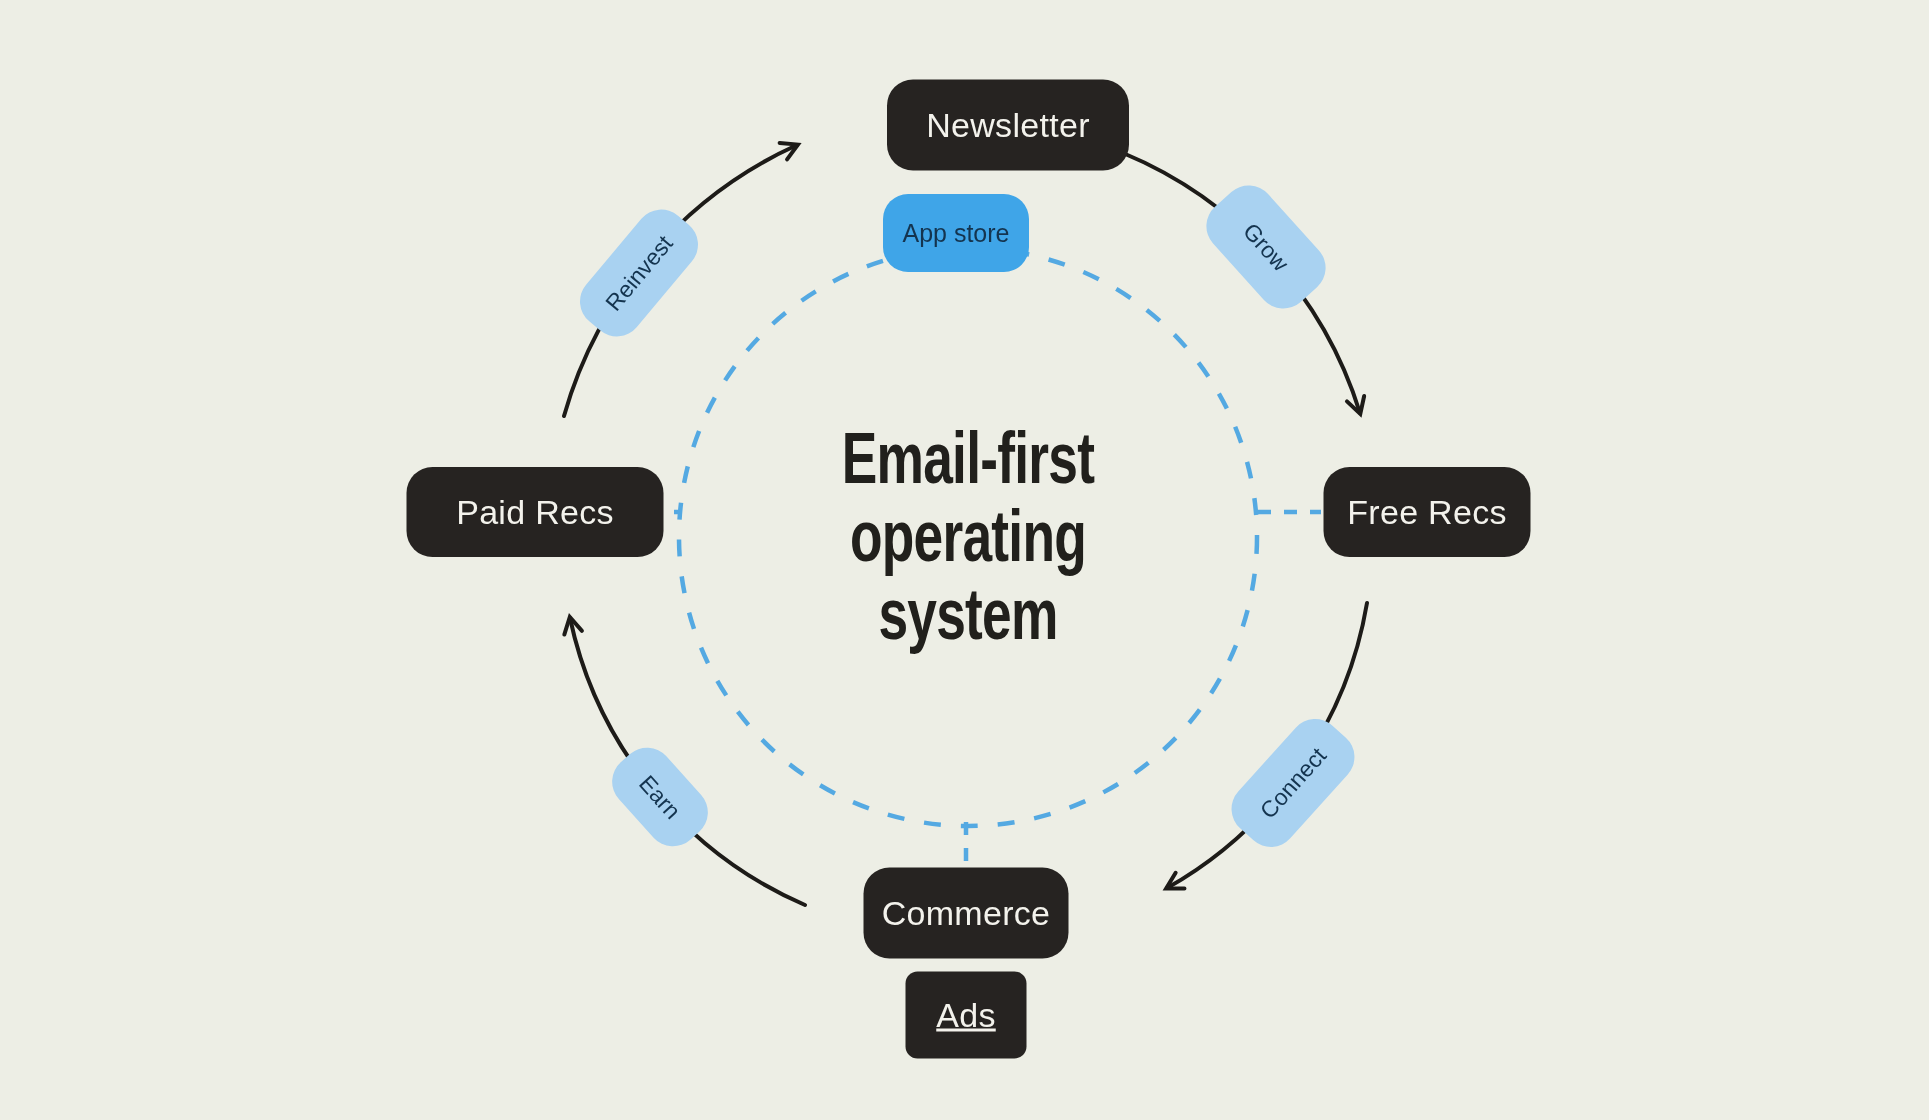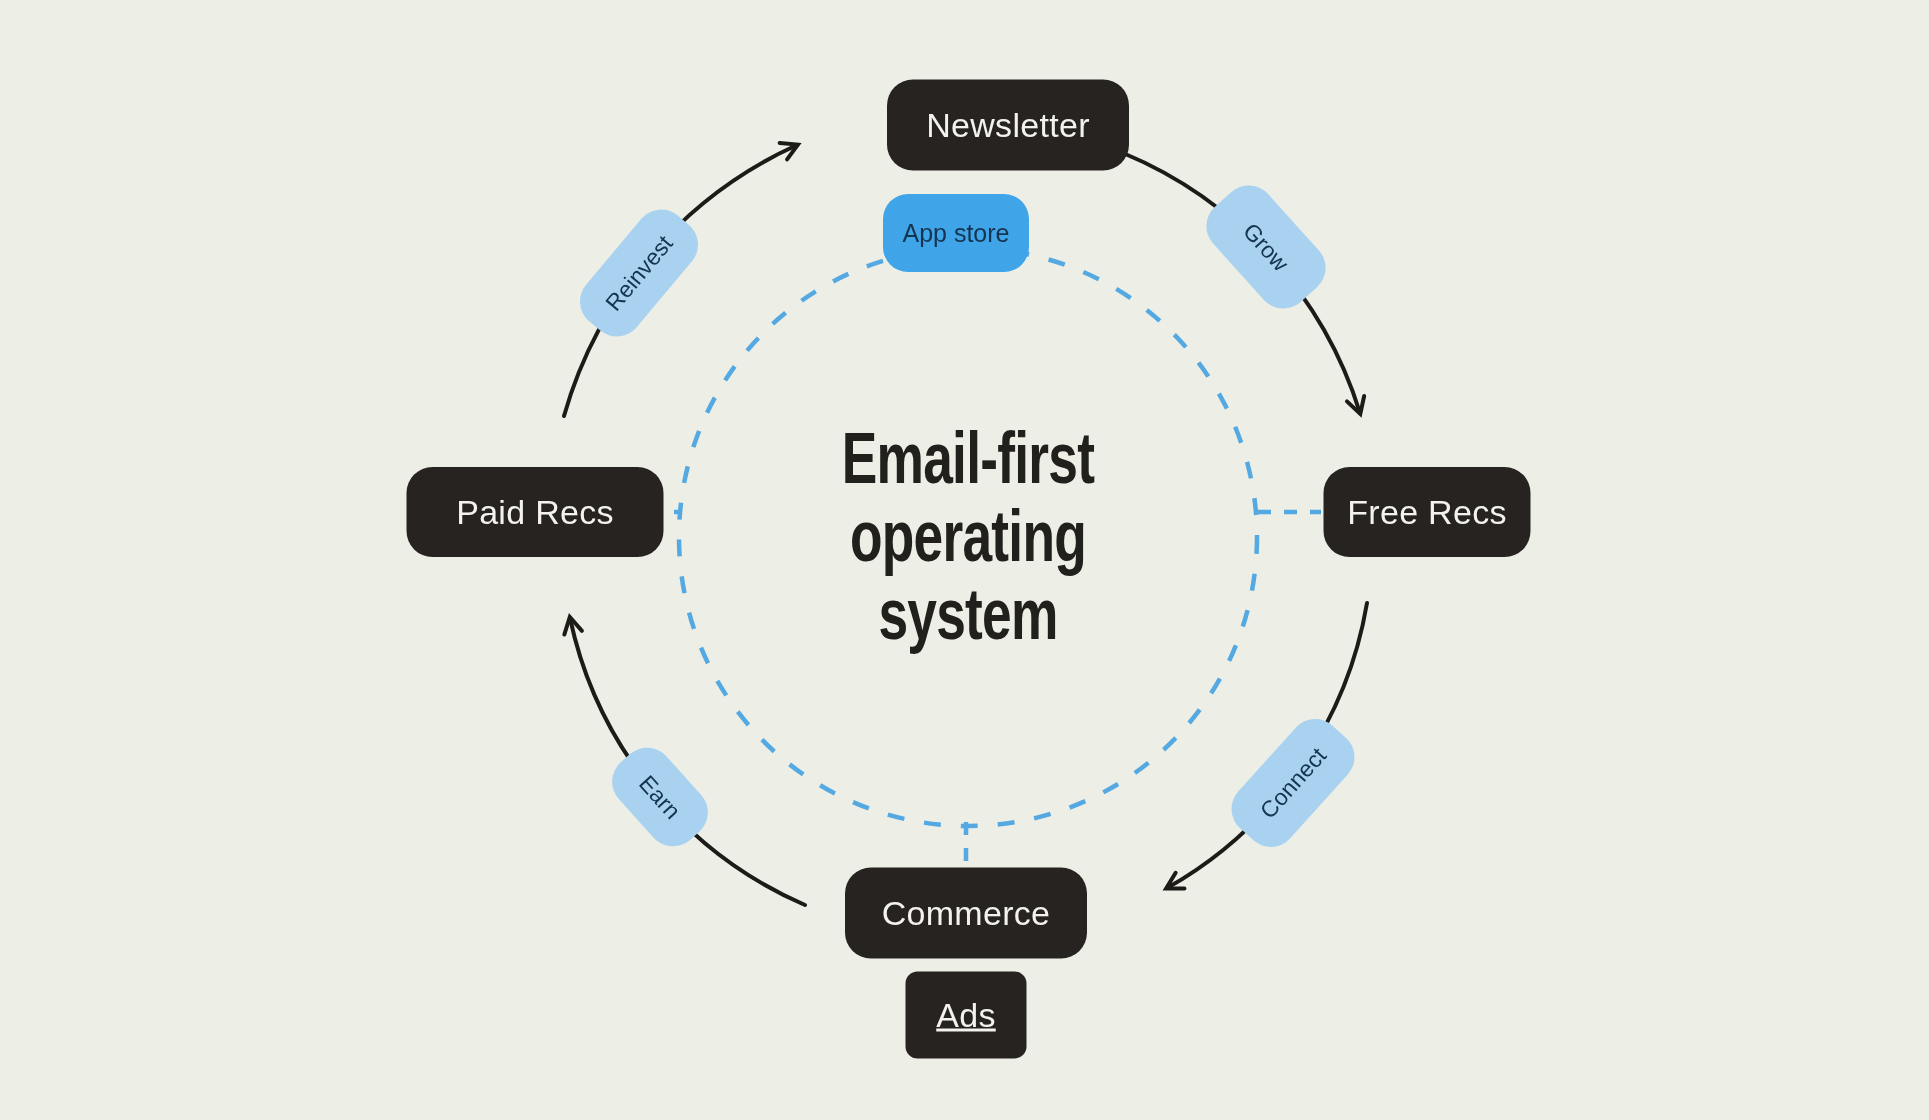--- a/index.html
+++ b/index.html
@@ -69,21 +69,21 @@
   </div>
 
   <div class="node" style="left:966px;top:125px;width:242px;height:91px;margin-left:42px;">
     <span>Newsletter</span>
   </div>
 
   <div class="node" style="left:1427px;top:512px;width:207px;height:90px;align-items:center;">
     <span>Free Recs</span>
   </div>
 
-  <div class="node" style="left:966px;top:913px;width:242px;height:91px;">
+  <div class="node" style="left:966px;top:913px;width:205px;height:91px;">
     <span>Commerce</span>
   </div>
 
   <div class="node" style="left:966px;top:1015px;width:121px;height:87px;border-radius:12px;text-decoration:underline;">
     <span>Ads</span>
   </div>
 
   <div class="node" style="left:511px;top:512px;width:257px;height:90px;margin-left:24px;">
     <span>Paid Recs</span>
   </div>

